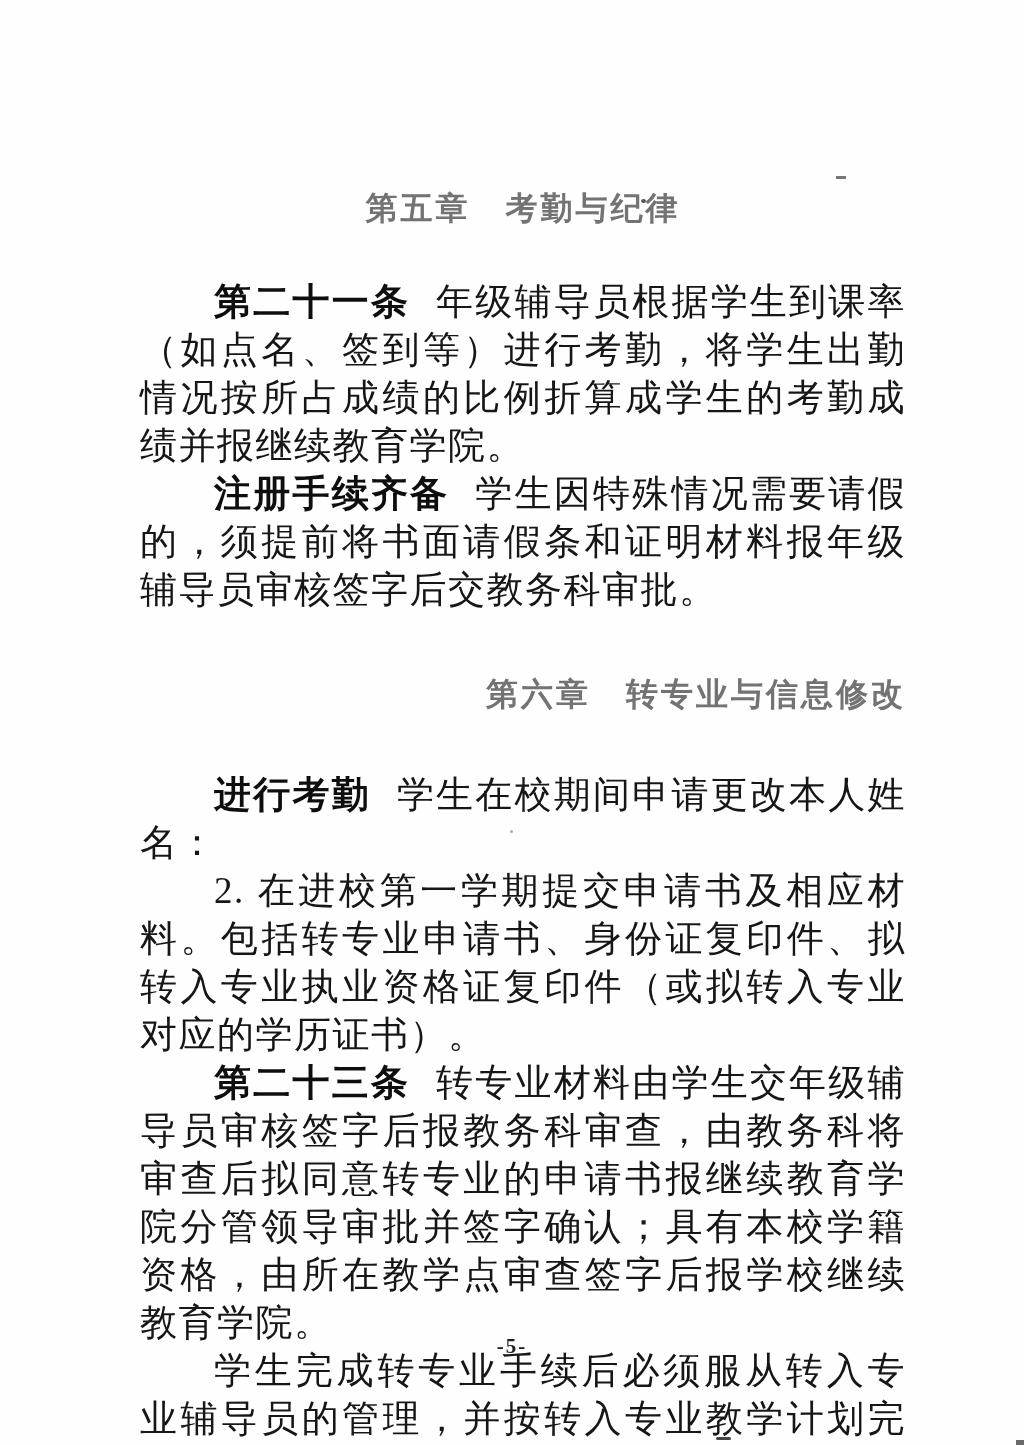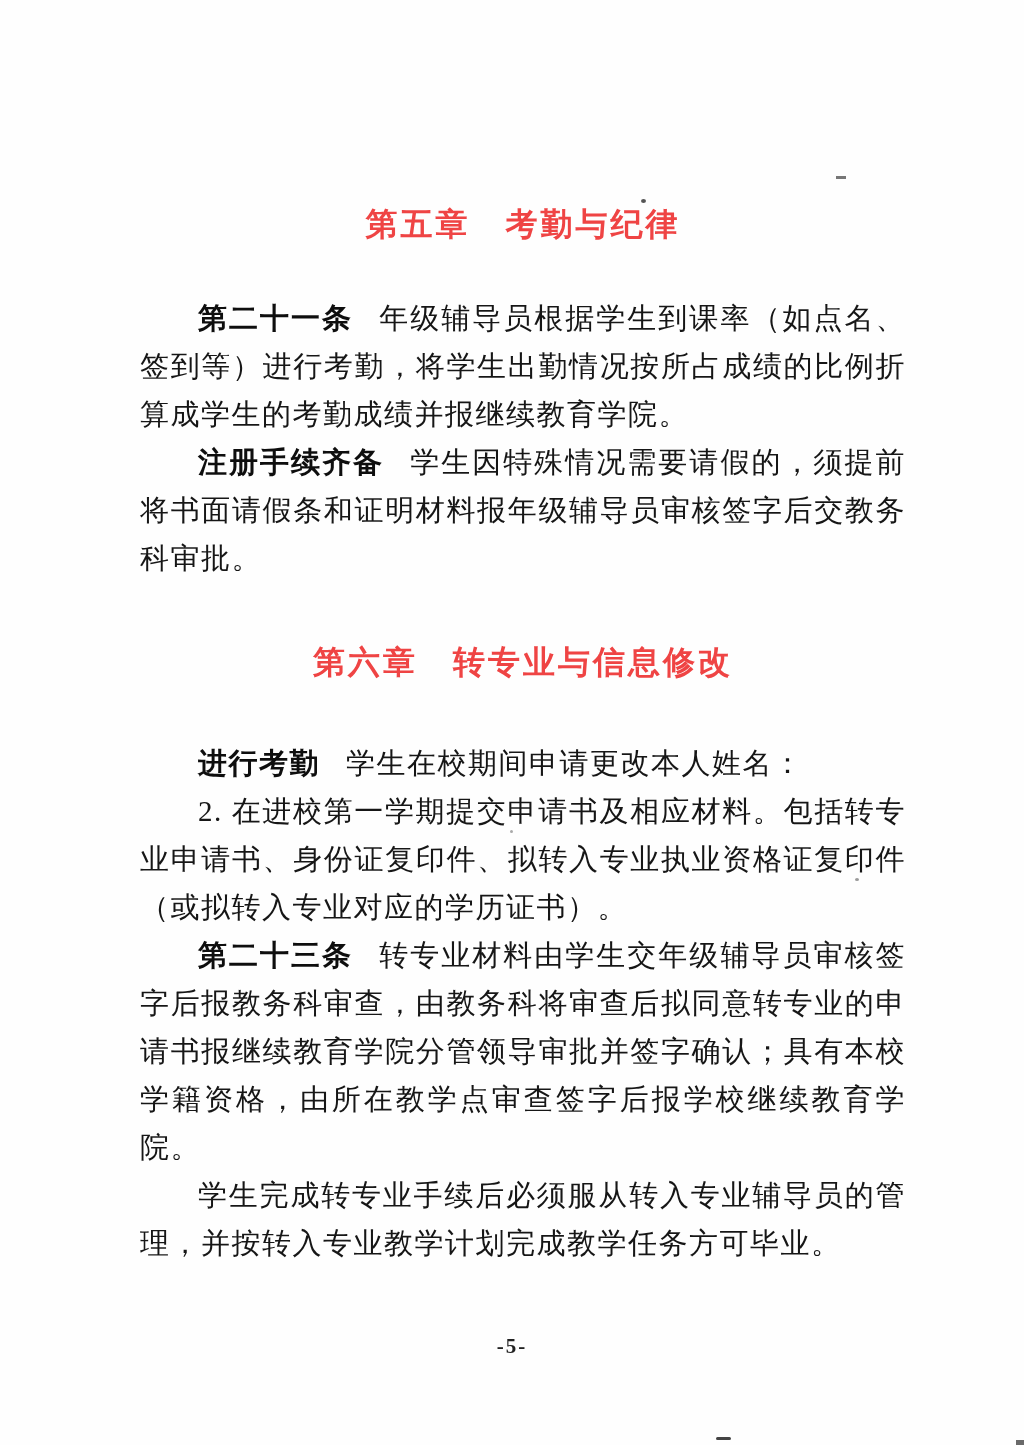--- a/index.html
+++ b/index.html
@@ -10,34 +10,34 @@
     margin: 0 auto;
     background: #fefefe;
     overflow: hidden;
     color: #151515;
     font-family: "Liberation Serif", serif;
   }
   .content {
     padding: 186px 118px 0 140px;
   }
   .chapter-heading {
-    margin: 16px;
+    margin: 0;
     text-align: center;
     font-family: "Liberation Sans", sans-serif;
     font-weight: bold;
     font-size: 32px;
     line-height: 44px;
     letter-spacing: 3px;
-    color: #ef4444;
+    color: #737373;
   }
   .chapter-heading.first { margin-bottom: 48px; }
-  .chapter-heading.second { margin-top: 58px; margin-bottom: 55px; }
+  .chapter-heading.second { margin-top: 58px; margin-bottom: 55px; text-align: right; }
   p.para {
     margin: 0;
-    font-size: 29px;
+    font-size: 37px;
     line-height: 48px;
     letter-spacing: 1.5px;
     text-align: justify;
     text-justify: inter-ideograph;
     text-indent: 2em;
     color: #161616;
   }
   .lead {
     font-family: "Liberation Sans", sans-serif;
     font-weight: bold;

